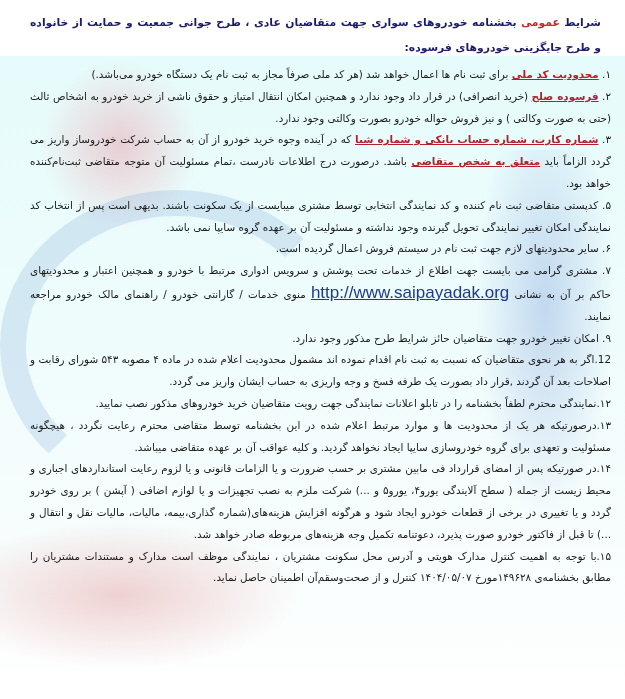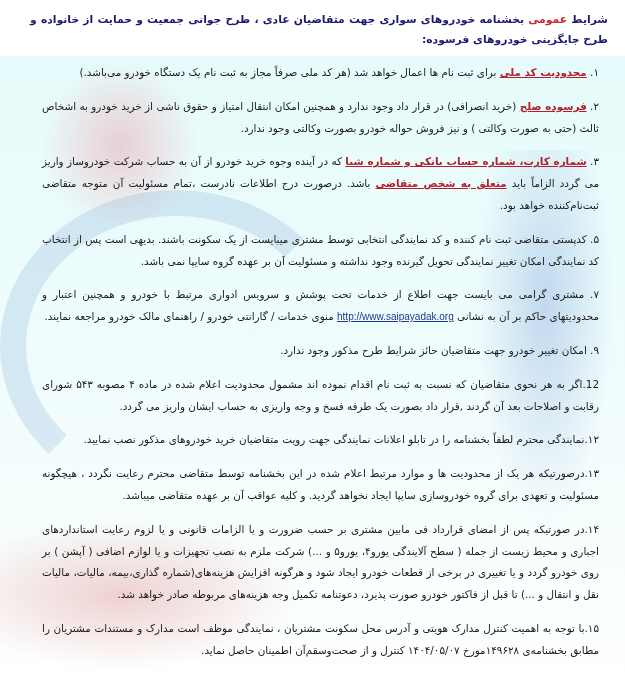--- a/index.html
+++ b/index.html
@@ -34,33 +34,33 @@
     background: radial-gradient(ellipse at 40% 50%, rgba(200,50,50,0.22), rgba(200,50,50,0) 70%);
   }
   .doc {
     position: relative; z-index: 2;
     direction: rtl; text-align: justify;
     padding: 10px 14px 0 30px;
     font-size: 10.4px; line-height: 21.8px; color: #1a1a1a;
   }
   .title {
     color: #1b1b6e; font-weight: bold; font-size: 10.8px;
-    line-height: 20px; margin: 0 3px 4px 0;
+    line-height: 25px; margin: 0 10px 4px 0;
   }
   .title .red { color: #c0282d; }
   ol.items { list-style: none; margin: 0; padding: 0; }
-  ol.items li { margin: 12px; padding: 0; }
+  ol.items li { margin: 0; padding: 0; }
   .num { color: #1a1a1a; }
   .hl {
     color: #b3202c; font-weight: bold;
     text-decoration: underline; text-decoration-color: #b3202c;
   }
   .link {
     font-family: "Liberation Sans", sans-serif;
-    color: #1e3a8c; font-size: 10px; text-decoration: underline;
+    color: #1e3a8c; font-size: 17px; text-decoration: underline;
     direction: ltr; unicode-bidi: embed;
   }
 </style>
 </head>
 <body>
 
 <div class="bg"></div>
 <div class="wm wm-red-script"></div>
 <div class="wm wm-blue-arc"></div>
 <div class="wm wm-blue-ornament"></div>
@@ -78,20 +78,23 @@
     <li>
       <span class="num">۲. </span><span class="hl">فرسوده صلح</span><span> (خرید انصرافی) در قرار داد وجود ندارد و همچنین امکان انتقال امتیاز و حقوق ناشی از خرید خودرو به اشخاص ثالث (حتی به صورت وکالتی ) و نیز فروش حواله خودرو بصورت وکالتی وجود ندارد.</span>
     </li>
     <li>
       <span class="num">۳. </span><span class="hl">شماره کارت، شماره حساب بانکی و شماره شبا</span><span> که در آینده وجوه خرید خودرو از آن به حساب شرکت خودروساز واریز می گردد الزاماً باید </span><span class="hl">متعلق به شخص متقاضی</span><span> باشد. درصورت درج اطلاعات نادرست ،تمام مسئولیت آن متوجه متقاضی ثبت‌نام‌کننده خواهد بود.</span>
     </li>
     <li>
       <span class="num">۵. </span><span>کدپستی متقاضی ثبت نام کننده و کد نمایندگی انتخابی توسط مشتری میبایست از یک سکونت باشند. بدیهی است پس از انتخاب کد نمایندگی امکان تغییر نمایندگی تحویل گیرنده وجود نداشته و مسئولیت آن بر عهده گروه سایپا نمی باشد.</span>
     </li>
     <li>
+      <span class="num">۶. </span><span>سایر محدودیتهای لازم جهت ثبت نام در سیستم فروش اعمال گردیده است.</span>
+    </li>
+    <li>
       <span class="num">۷. </span><span>مشتری گرامی می بایست جهت اطلاع از خدمات تحت پوشش و سرویس ادواری مرتبط با خودرو و همچنین اعتبار و محدودیتهای حاکم بر آن به نشانی </span><a class="link">http://www.saipayadak.org</a><span> منوی خدمات / گارانتی خودرو / راهنمای مالک خودرو مراجعه نمایند.</span>
     </li>
     <li>
       <span class="num">۹. </span><span>امکان تغییر خودرو جهت متقاضیان حائز شرایط طرح مذکور وجود ندارد.</span>
     </li>
     <li>
       <span class="num">12</span><span>.اگر به هر نحوی متقاضیان که نسبت به ثبت نام اقدام نموده اند مشمول محدودیت اعلام شده در ماده ۴ مصوبه ۵۴۳ شورای رقابت و اصلاحات بعد آن گردند ,قرار داد بصورت یک طرفه فسخ و وجه واریزی به حساب ایشان واریز می گردد.</span>
     </li>
     <li>
       <span class="num">۱۲</span><span>.نمایندگی محترم لطفاً بخشنامه را در تابلو اعلانات نمایندگی جهت رویت متقاضیان خرید خودروهای مذکور نصب نمایید.</span>

